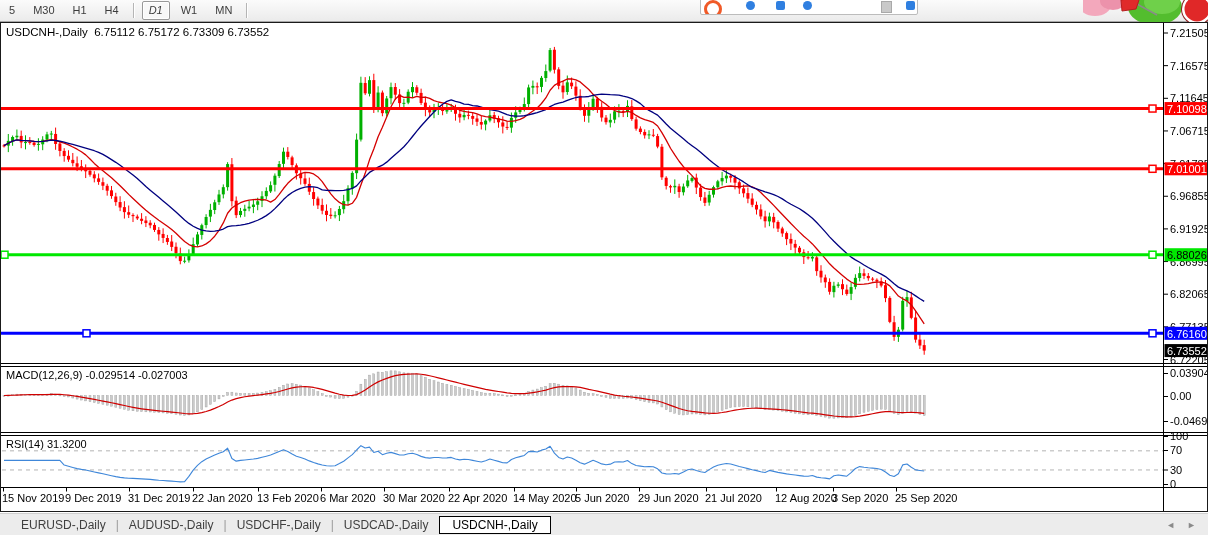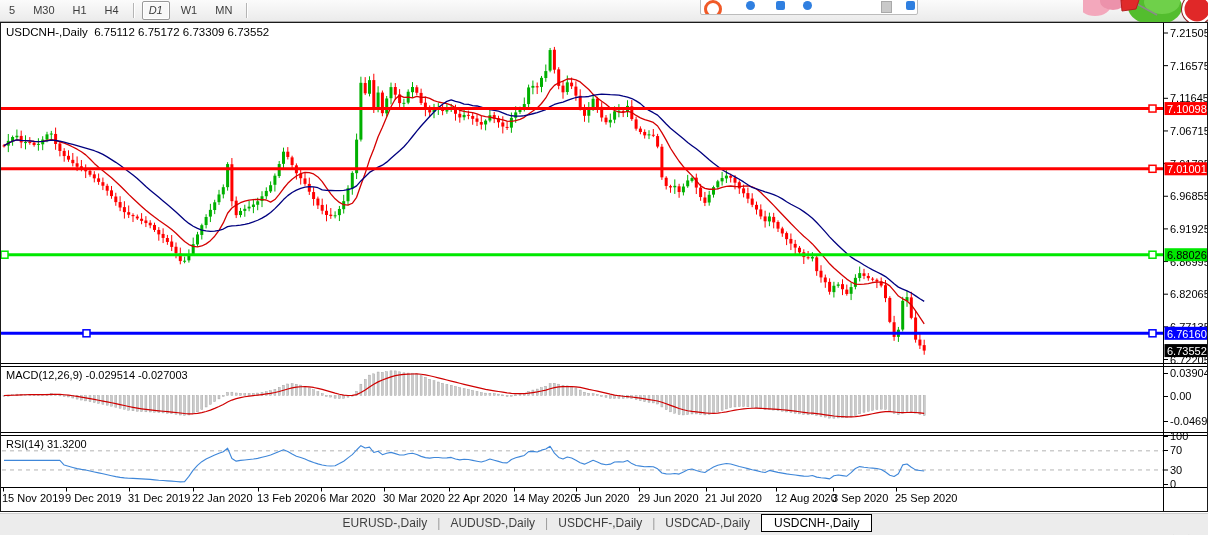--- a/index.html
+++ b/index.html
@@ -23,21 +23,21 @@
   
   .mascot{position:absolute;right:0;top:0;width:125px;height:22px;overflow:hidden;}
   
   .ovl{position:absolute;color:#000;font-size:11.5px;z-index:3;white-space:pre;}
   .title-ovl{left:6px;top:26px;}
   .macd-ovl{left:6px;top:369px;font-size:11px;}
   .rsi-ovl{left:6px;top:438px;font-size:11px;}
   
   .tabbar{position:absolute;left:0;top:513px;width:1208px;height:22px;box-sizing:border-box;
           background:#ececec;border-top:1px solid #cfcfcf;display:flex;align-items:center;
-          font-size:12px;color:#3f3f3f;z-index:5;flex-direction:column;}
+          font-size:12px;color:#3f3f3f;z-index:5;}
   .tabbar .pad{width:12px;}
   .tab{padding:2px 9px;white-space:nowrap;}
   .tabsep{color:#9a9a9a;padding:0 1px;}
   .tab.active{background:#fff;border:1px solid #000;padding:1px 12px;margin:0 2px;color:#000;}
   .tab-arrows{margin-left:auto;margin-right:6px;color:#8a8a8a;font-size:9px;}
   .tab-arrows span{padding:0 6px;}
   svg text{font-family:"Liberation Sans",sans-serif;}
 </style>
 </head>
 <body>

